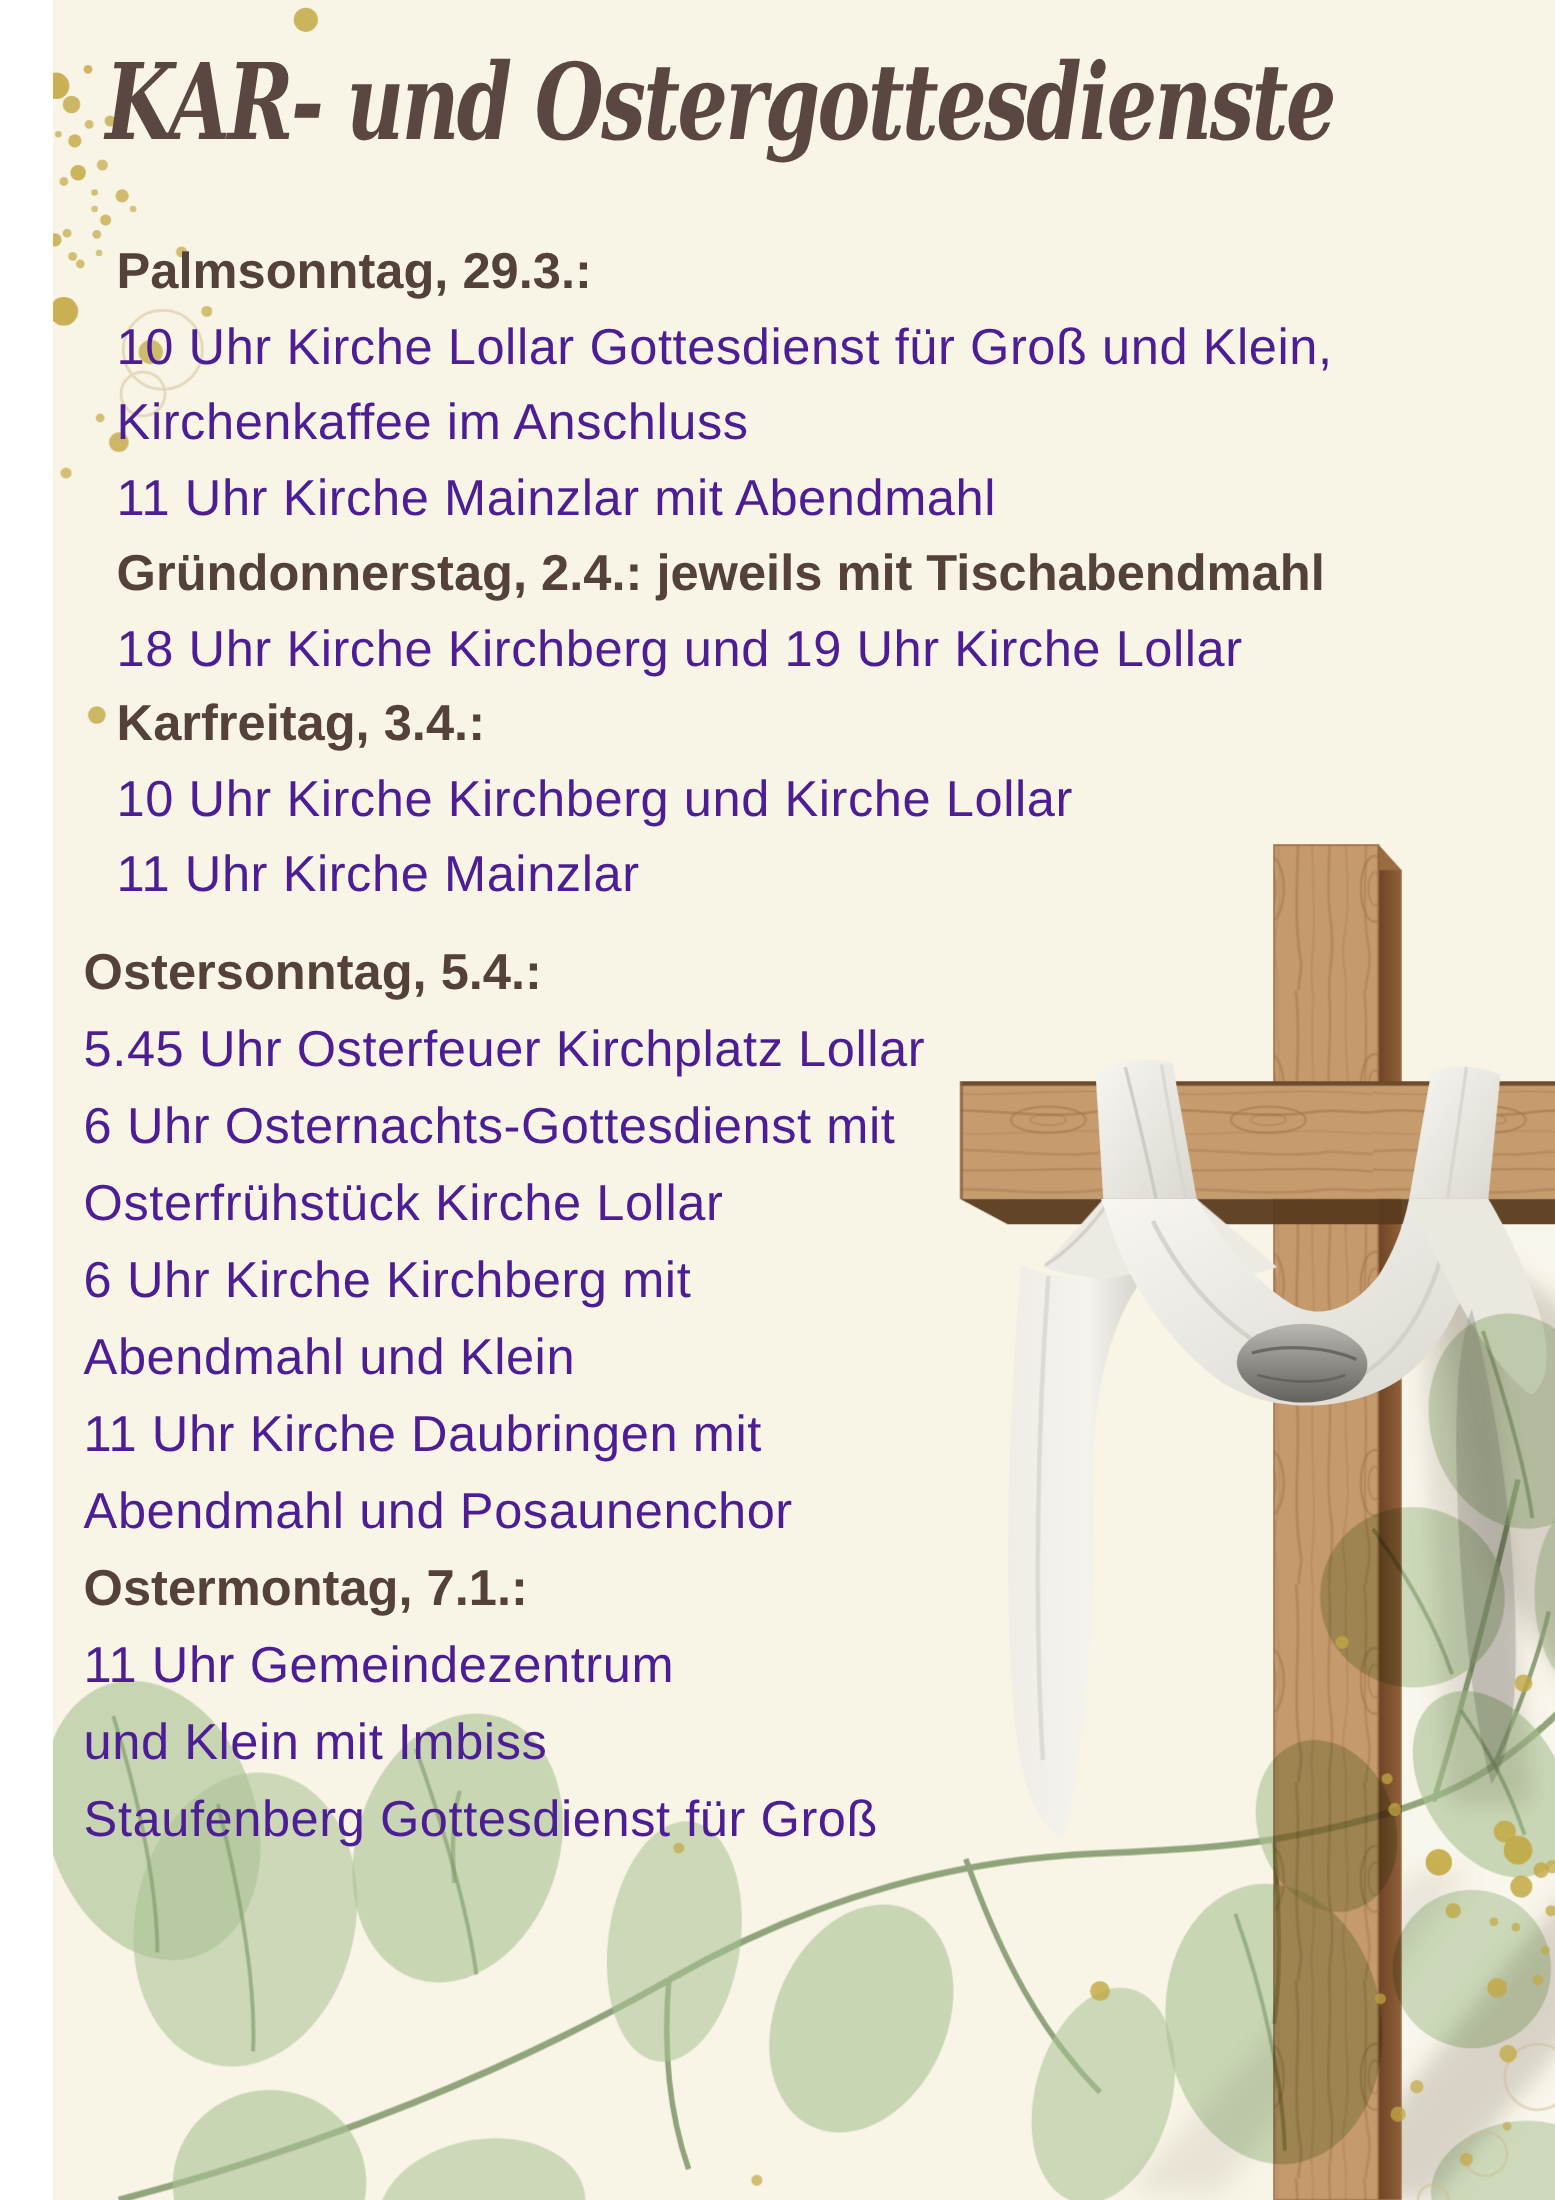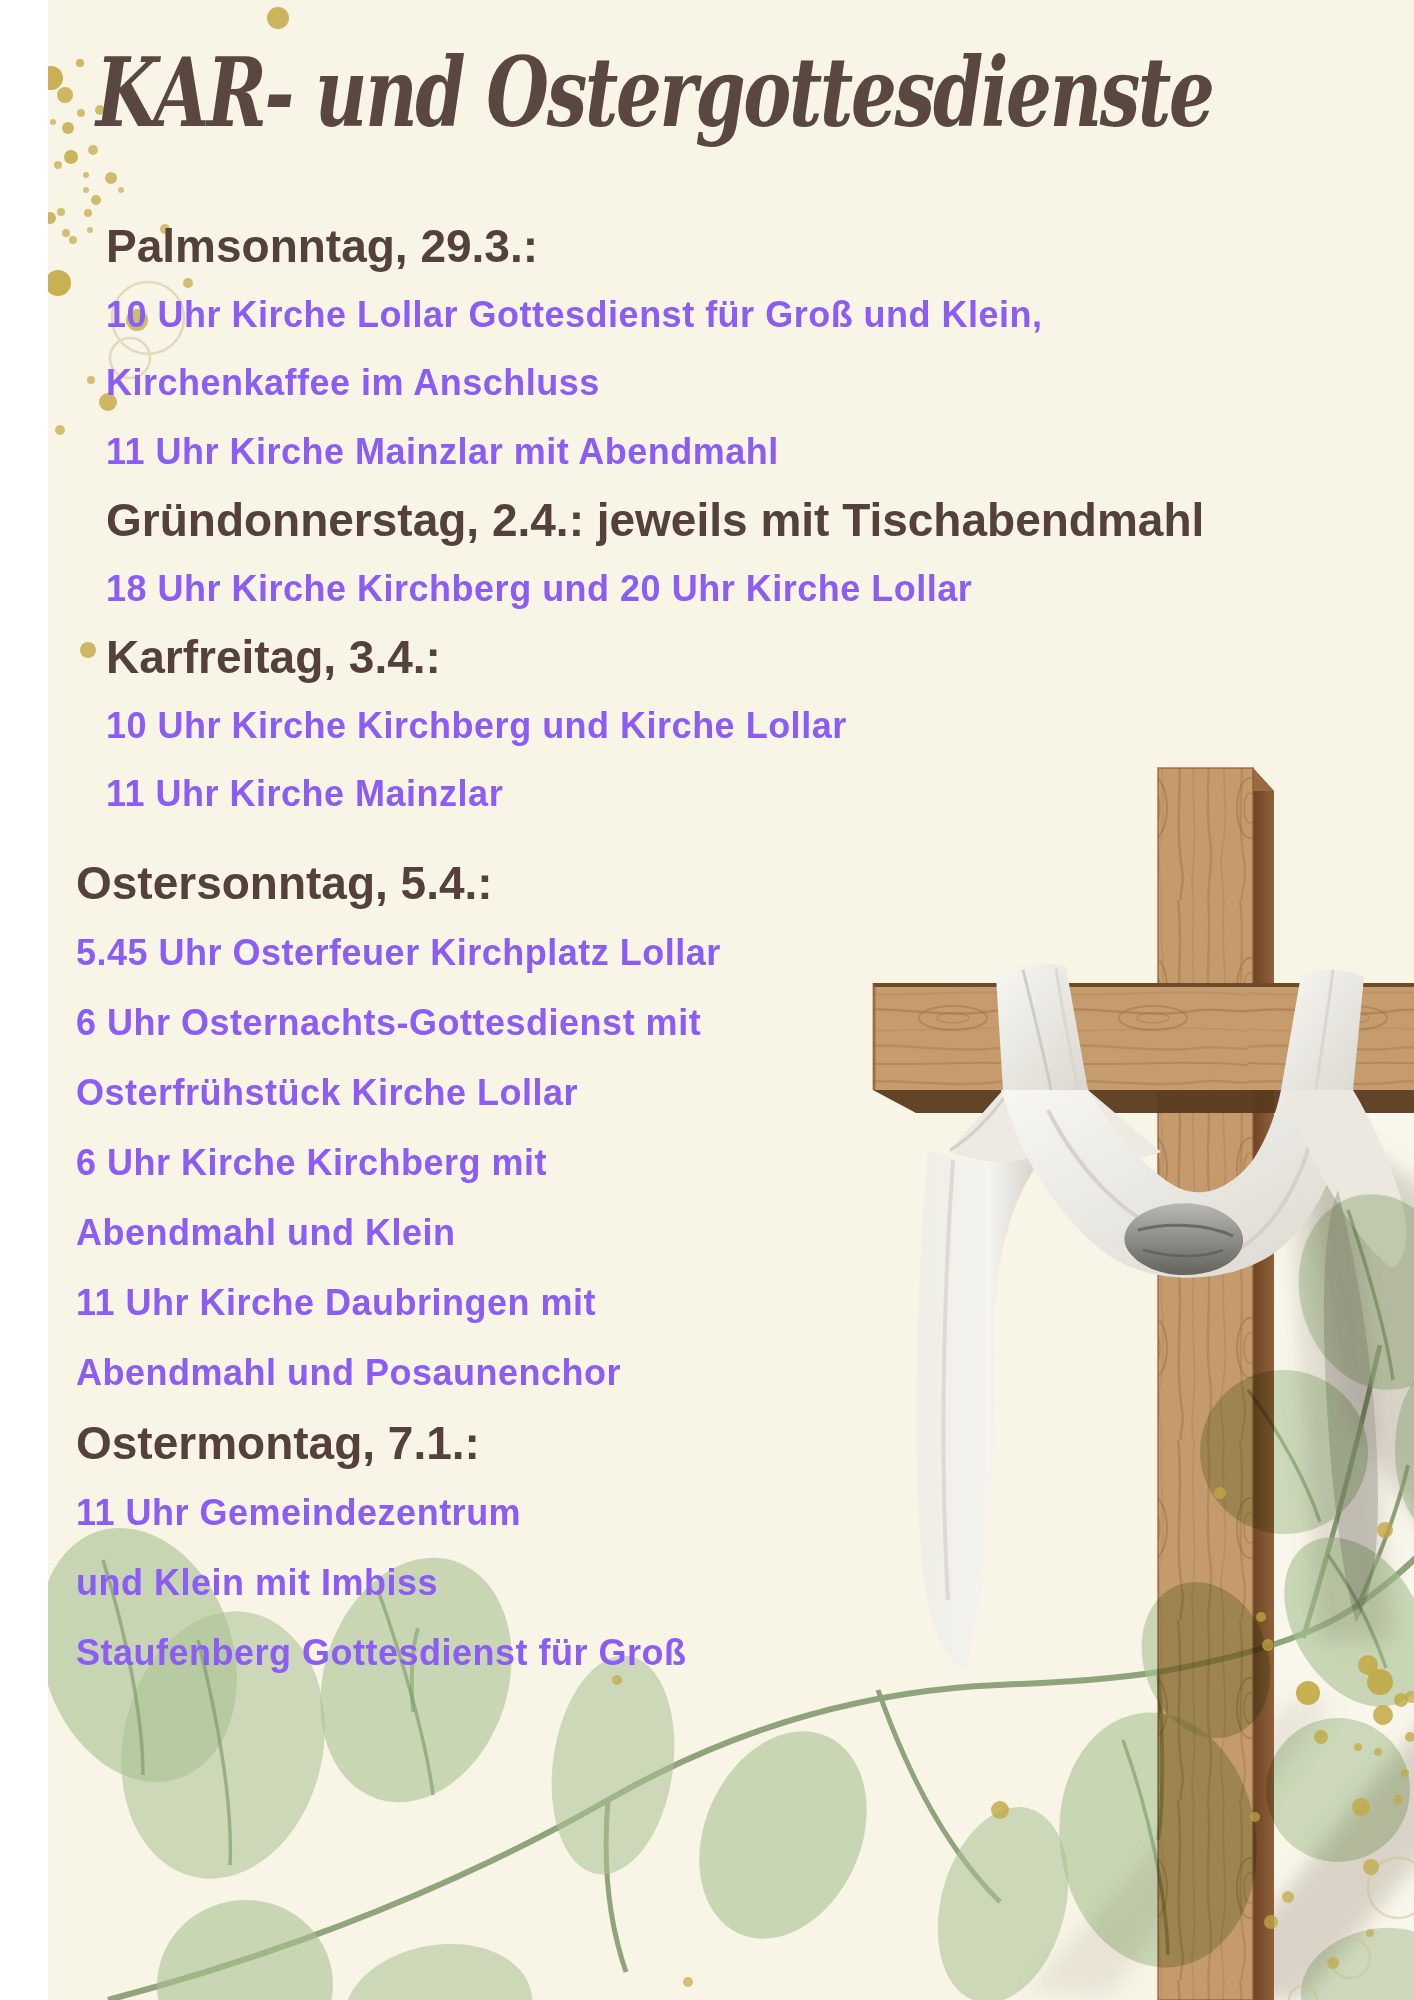--- a/index.html
+++ b/index.html
@@ -21,21 +21,21 @@
     color:#5b4741;letter-spacing:-3px;
   }
   .title .sq{display:inline-block;transform:scaleX(0.75);transform-origin:0 50%;}
   .block{position:absolute;white-space:nowrap;}
   .block-a{left:58px;top:212px;}
   .block-b{left:28px;top:848px;}
   .line{display:flex;align-items:center;}
   .block-a .line{height:68.5px;}
   .block-b .line{height:70px;}
   .h{font-weight:bold;font-size:46px;color:#54413a;letter-spacing:0;}
-  .b{font-weight:bold;font-size:36px;color:#8b5cf6;letter-spacing:0.5px;}
+  .b{font-weight:normal;font-size:46px;color:#4c1d95;letter-spacing:0.5px;}
 </style>
 </head>
 <body>
 
 <div class="poster">
 
 <svg id="decor" viewBox="0 0 1414 2000" xmlns="http://www.w3.org/2000/svg">
   <defs>
     <filter id="soft" x="-30%" y="-30%" width="160%" height="160%">
       <feGaussianBlur stdDeviation="10"></feGaussianBlur>
@@ -259,21 +259,21 @@
 
   <div class="block block-a">
     <section>
       <div class="line h">Palmsonntag, 29.3.:</div>
       <div class="line b">10 Uhr Kirche Lollar Gottesdienst für Groß und Klein,</div>
       <div class="line b">Kirchenkaffee im Anschluss</div>
       <div class="line b">11 Uhr Kirche Mainzlar mit Abendmahl</div>
     </section>
     <section>
       <div class="line h">Gründonnerstag, 2.4.: jeweils mit Tischabendmahl</div>
-      <div class="line b">18 Uhr Kirche Kirchberg und 20 Uhr Kirche Lollar</div>
+      <div class="line b">18 Uhr Kirche Kirchberg und 19 Uhr Kirche Lollar</div>
     </section>
     <section>
       <div class="line h">Karfreitag, 3.4.:</div>
       <div class="line b">10 Uhr Kirche Kirchberg und Kirche Lollar</div>
       <div class="line b">11 Uhr Kirche Mainzlar</div>
     </section>
   </div>
 
   <div class="block block-b">
     <section>

